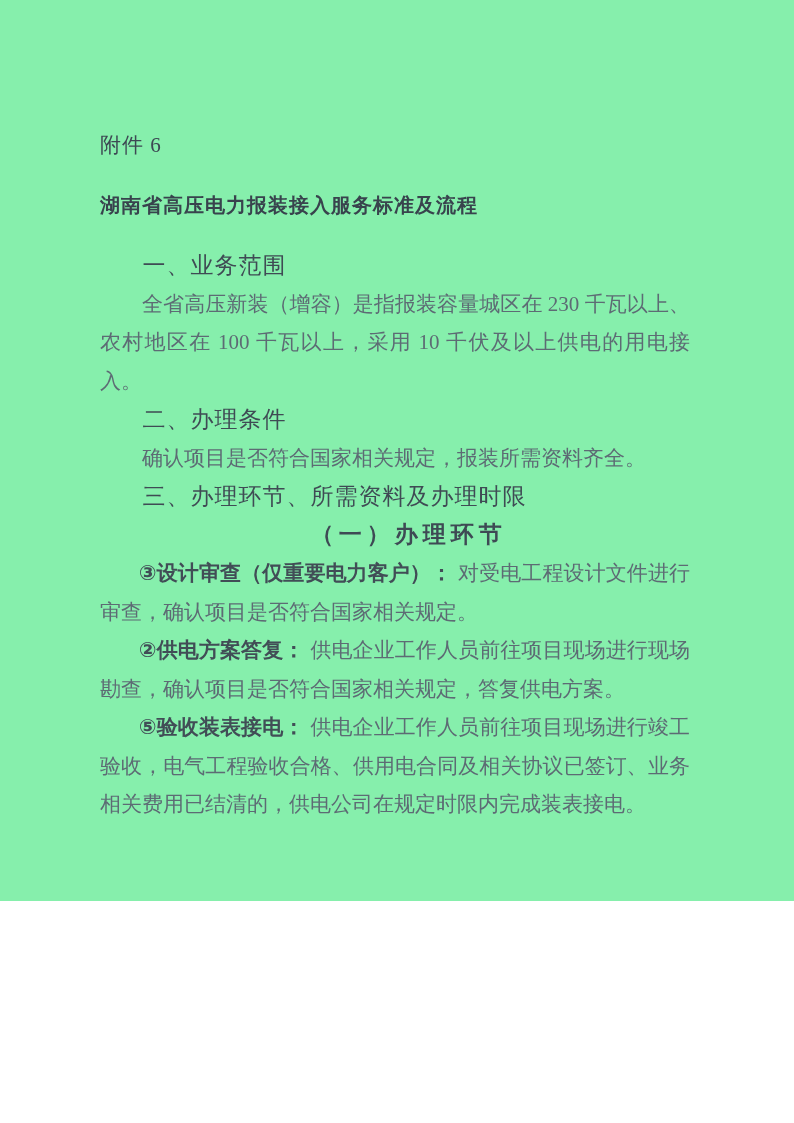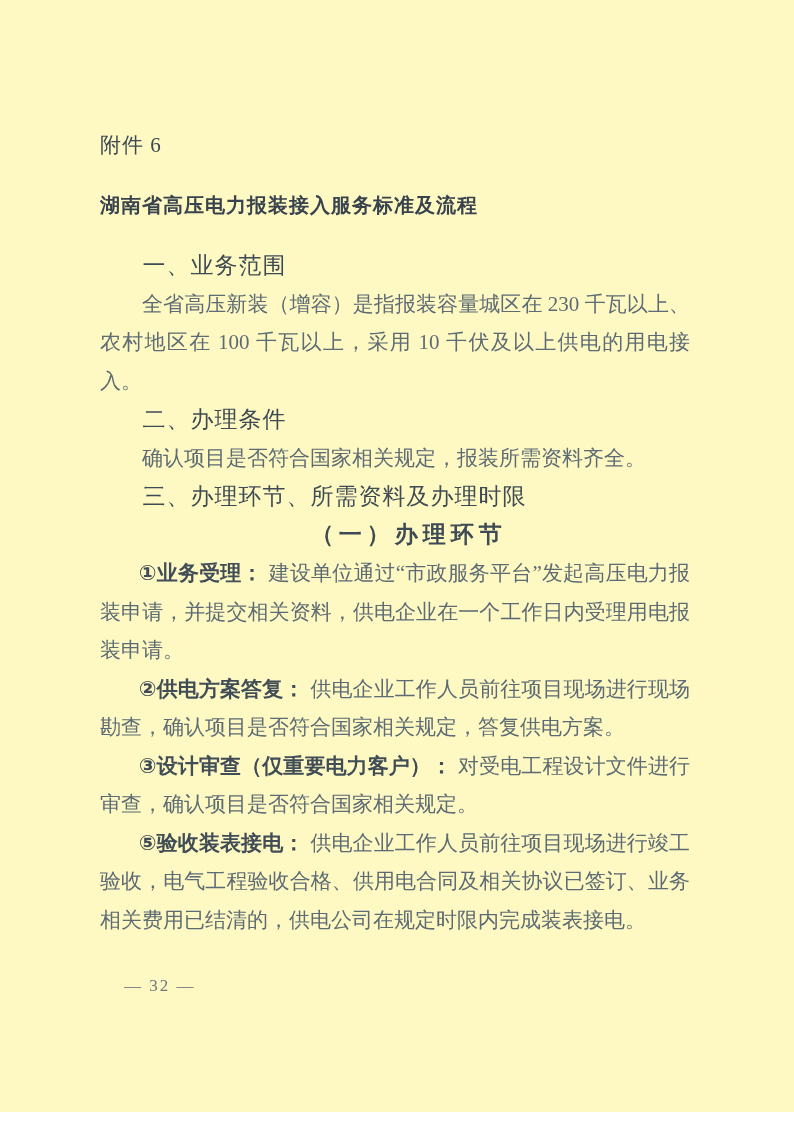--- a/index.html
+++ b/index.html
@@ -3,22 +3,22 @@
 <meta charset="utf-8">
 <style>
   html, body {
     margin: 0;
     padding: 0;
     background: #ffffff;
   }
   .page {
     position: relative;
     width: 794px;
-    height: 1112px;
-    background: #fef9c3;
+    height: 901px;
+    background: #86efac;
     overflow: hidden;
     font-family: "Liberation Serif", "DejaVu Serif", serif;
     color: #5d6b74;
   }
   .content {
     padding: 126px 104px 0 100px;
   }
   p { margin: 0; }
 
   .attachment-label {
@@ -98,30 +98,27 @@
       <p class="para">全省高压新装（增容）是指报装容量城区在 230 千瓦以上、农村地区在 100 千瓦以上，采用 10 千伏及以上供电的用电接入。</p>
 
       <p class="section-heading">二、办理条件</p>
 
       <p class="para">确认项目是否符合国家相关规定，报装所需资料齐全。</p>
 
       <p class="section-heading">三、办理环节、所需资料及办理时限</p>
 
       <p class="subsection-heading">（一）办理环节</p>
 
+
       <p class="para step">
-        <span class="step-label">①业务受理：</span><span class="step-text">建设单位通过“市政服务平台”发起高压电力报装申请，并提交相关资料，供电企业在一个工作日内受理用电报装申请。</span>
+        <span class="step-label">③设计审查（仅重要电力客户）：</span><span class="step-text">对受电工程设计文件进行审查，确认项目是否符合国家相关规定。</span>
       </p>
 
       <p class="para step">
         <span class="step-label">②供电方案答复：</span><span class="step-text">供电企业工作人员前往项目现场进行现场勘查，确认项目是否符合国家相关规定，答复供电方案。</span>
-      </p>
-
-      <p class="para step">
-        <span class="step-label">③设计审查（仅重要电力客户）：</span><span class="step-text">对受电工程设计文件进行审查，确认项目是否符合国家相关规定。</span>
       </p>
 
 
       <p class="para step">
         <span class="step-label">⑤验收装表接电：</span><span class="step-text">供电企业工作人员前往项目现场进行竣工验收，电气工程验收合格、供用电合同及相关协议已签订、业务相关费用已结清的，供电公司在规定时限内完成装表接电。</span>
       </p>
 
     </div>
   </div>
 

